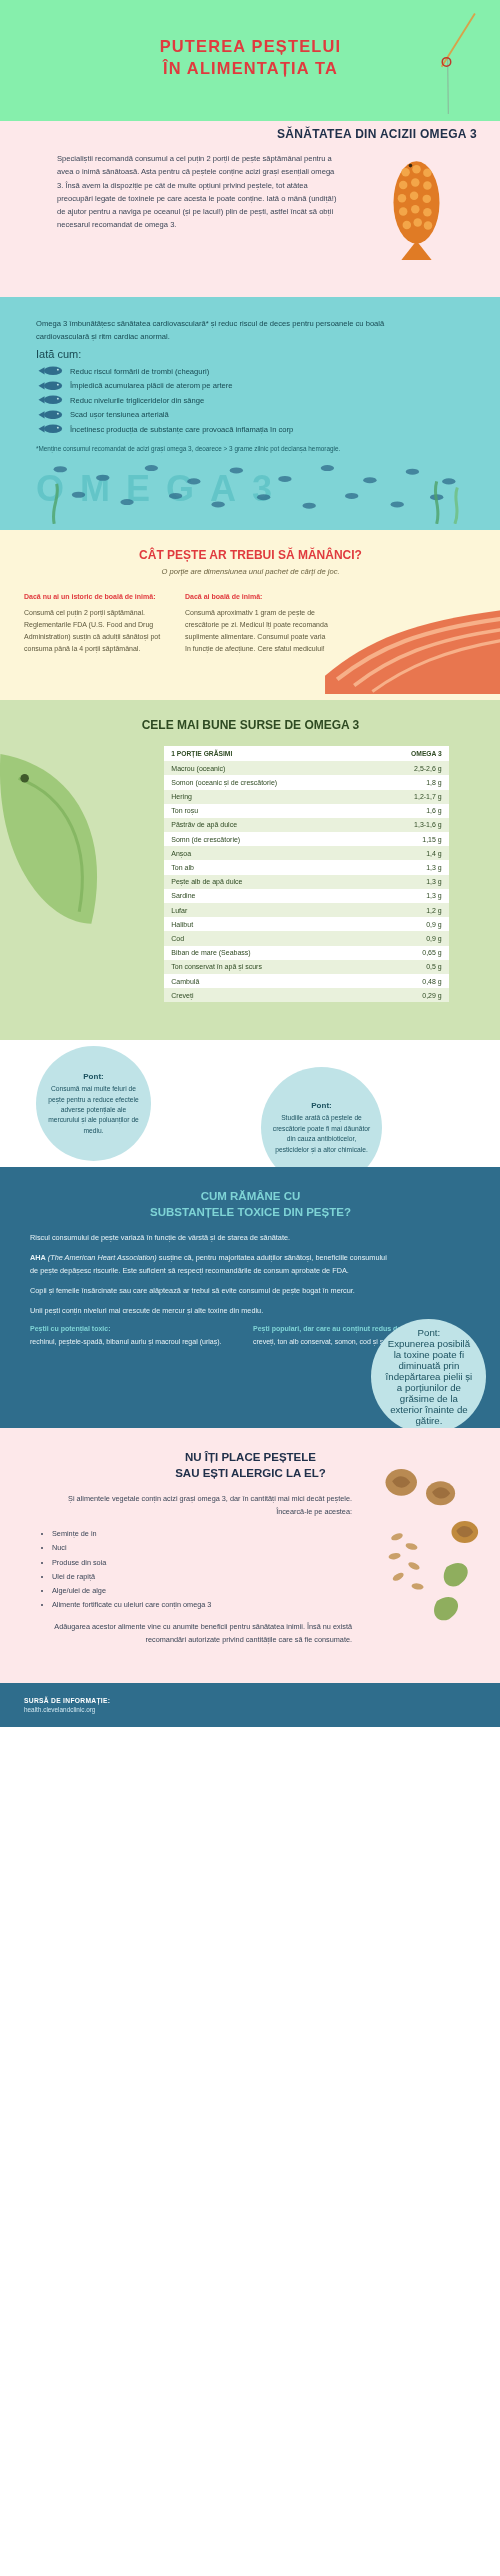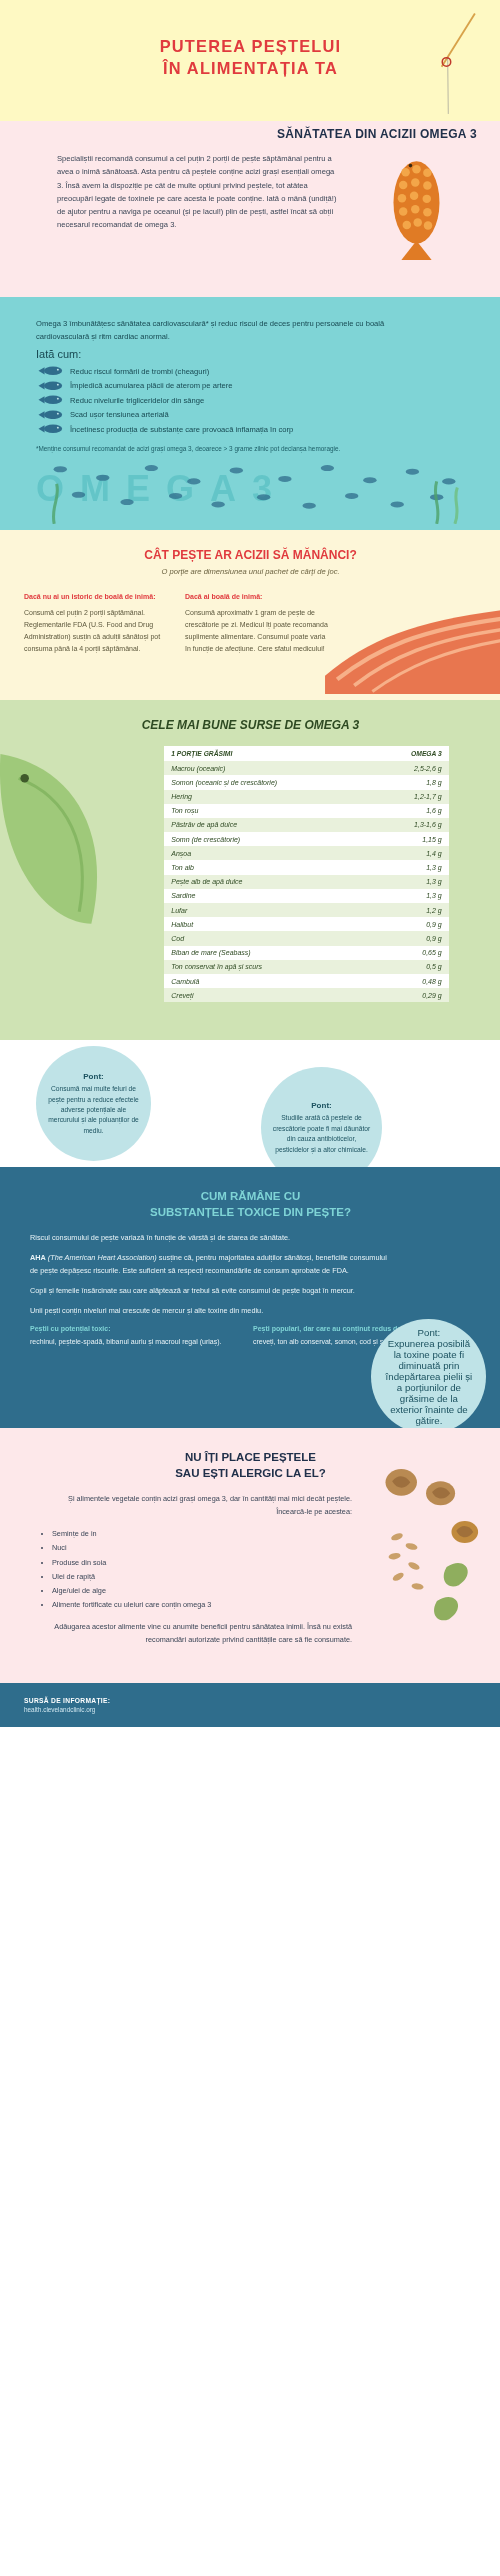--- a/index.html
+++ b/index.html
@@ -6,21 +6,21 @@
   body {
     width: 501px;
     font-family: "Liberation Sans", sans-serif;
     background: #ffffff;
     color: #333;
   }
   .page { width: 501px; position: relative; overflow: hidden; }
 
   
   .header {
-    background: #fef9c3;
+    background: #86efac;
     padding: 24px 24px 18px 24px;
     position: relative;
     height: 121px;
   }
   .title {
     color: #e03a3e;
     font-size: 16.4px;
     font-weight: bold;
     letter-spacing: 1.2px;
     text-align: center;
@@ -150,21 +150,20 @@
     width: 176px;
     height: 91px;
   }
 
   
   .sec-green {
     background: #cfe3b4;
     padding: 18px 24px 30px 24px;
     position: relative;
     min-height: 340px;
-    font-style: italic;
   }
   .sec-green h2 {
     text-align: center;
     color: #2e4a22;
     font-size: 12px;
     font-weight: bold;
     margin-bottom: 13.4px;
   }
   table.src {
     width: 285px;
@@ -422,21 +421,21 @@
         <g fill="#4fa36a" opacity="0.8">
           <path d="M30 110 C24 80 40 70 34 44" stroke="#4fa36a" stroke-width="5" fill="none"></path>
           <path d="M660 110 C668 80 652 68 660 40" stroke="#4fa36a" stroke-width="5" fill="none"></path>
           <path d="M690 110 C700 84 686 72 694 50" stroke="#6fbf7f" stroke-width="5" fill="none"></path>
         </g>
       </svg>
     </div>
   </div>
 
   <div class="sec-yellow">
-    <h2>CÂT PEȘTE AR ACIZII SĂ MĂNÂNCI?</h2>
+    <h2>CÂT PEȘTE AR TREBUI SĂ MĂNÂNCI?</h2>
     <div class="sub">O porție are dimensiunea unui pachet de cărți de joc.</div>
     <div class="two-col">
       <div class="col">
         <h4>Dacă nu ai un istoric de boală de inimă:</h4>
         <p>Consumă cel puțin 2 porții săptămânal. Reglementarile FDA (U.S. Food and Drug Administration) susțin că adulții sănătoși pot consuma până la 4 porții săptămânal.</p>
       </div>
       <div class="col">
         <h4>Dacă ai boală de inimă:</h4>
         <p>Consumă aproximativ 1 gram de pește de crescătorie pe zi. Medicul îți poate recomanda suplimente alimentare. Consumul poate varia în funcție de afecțiune. Cere sfatul medicului!</p>
       </div>

